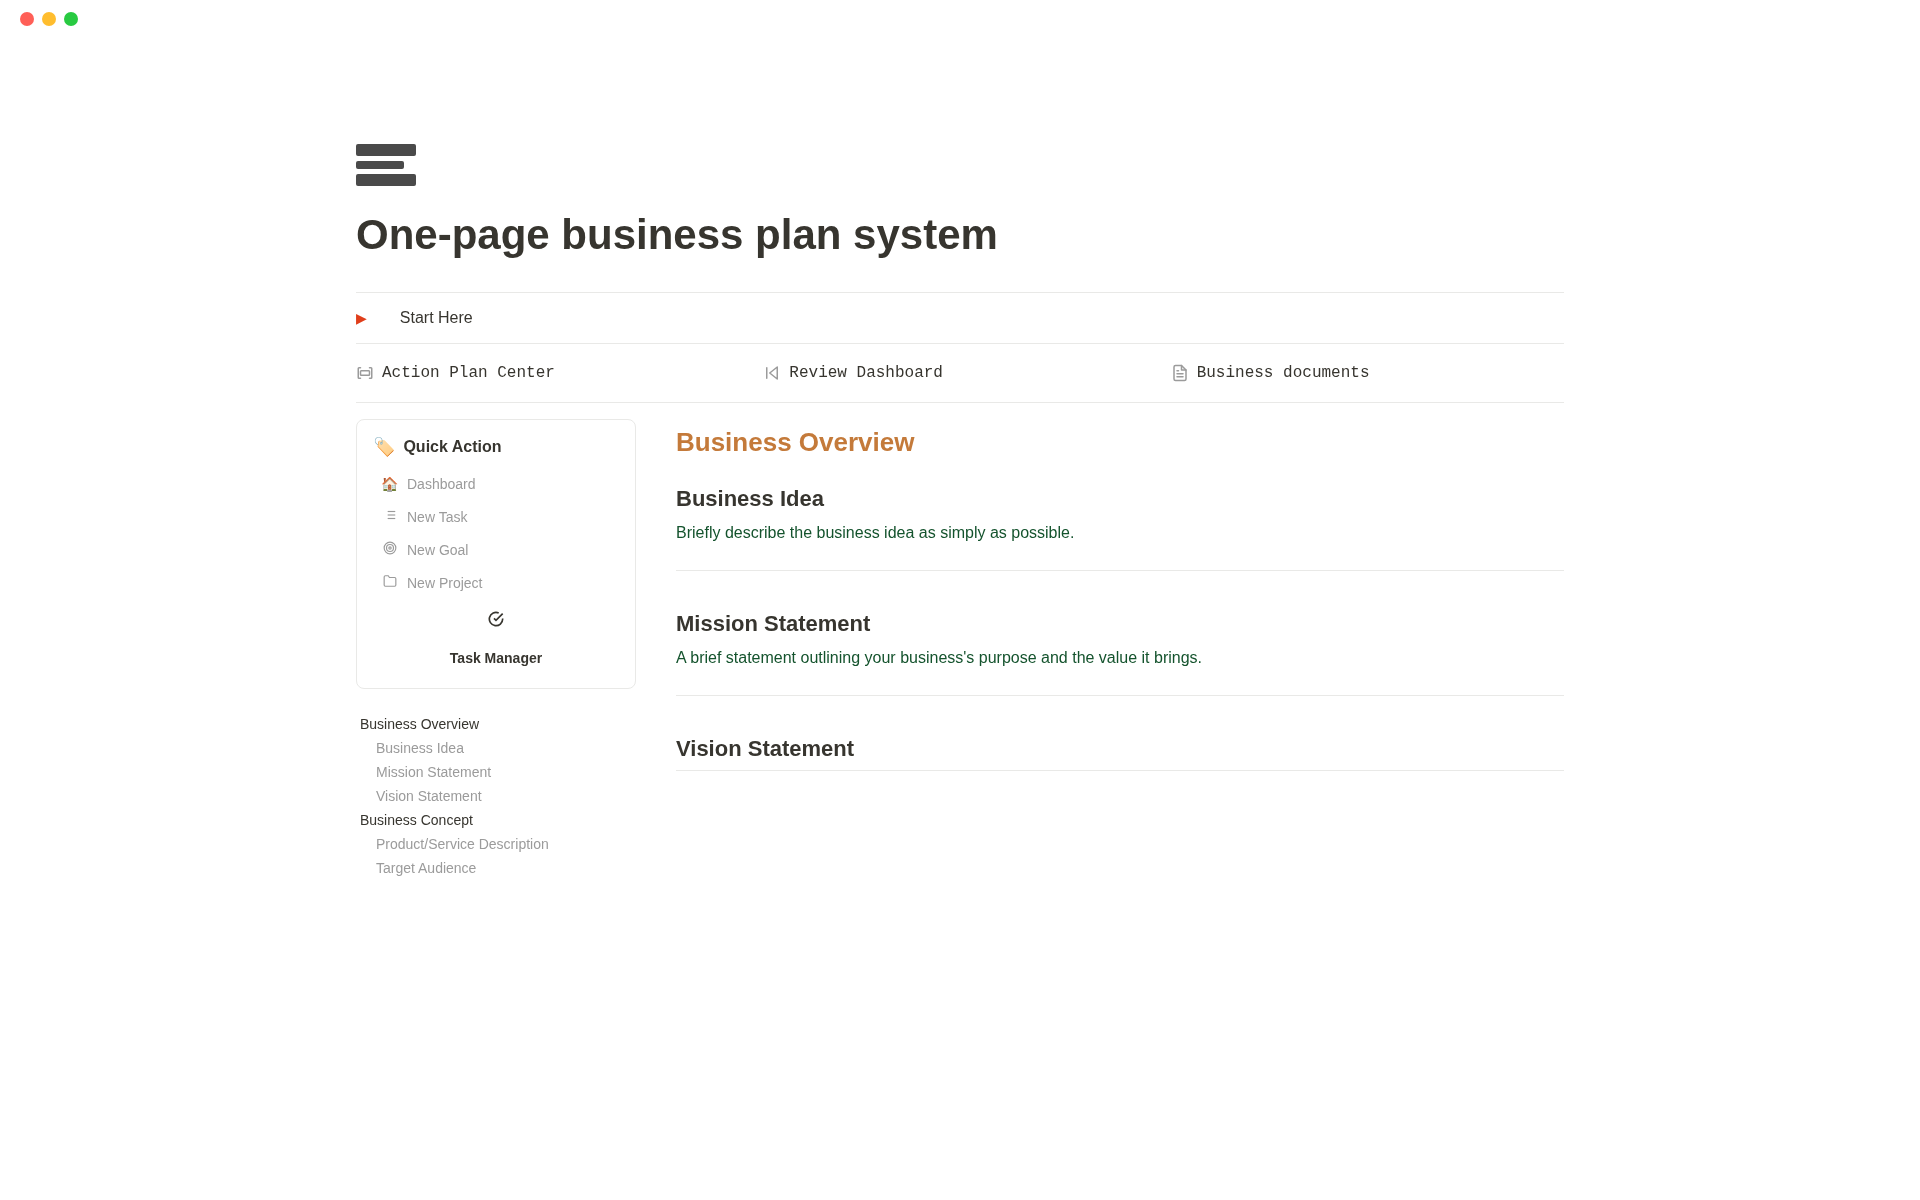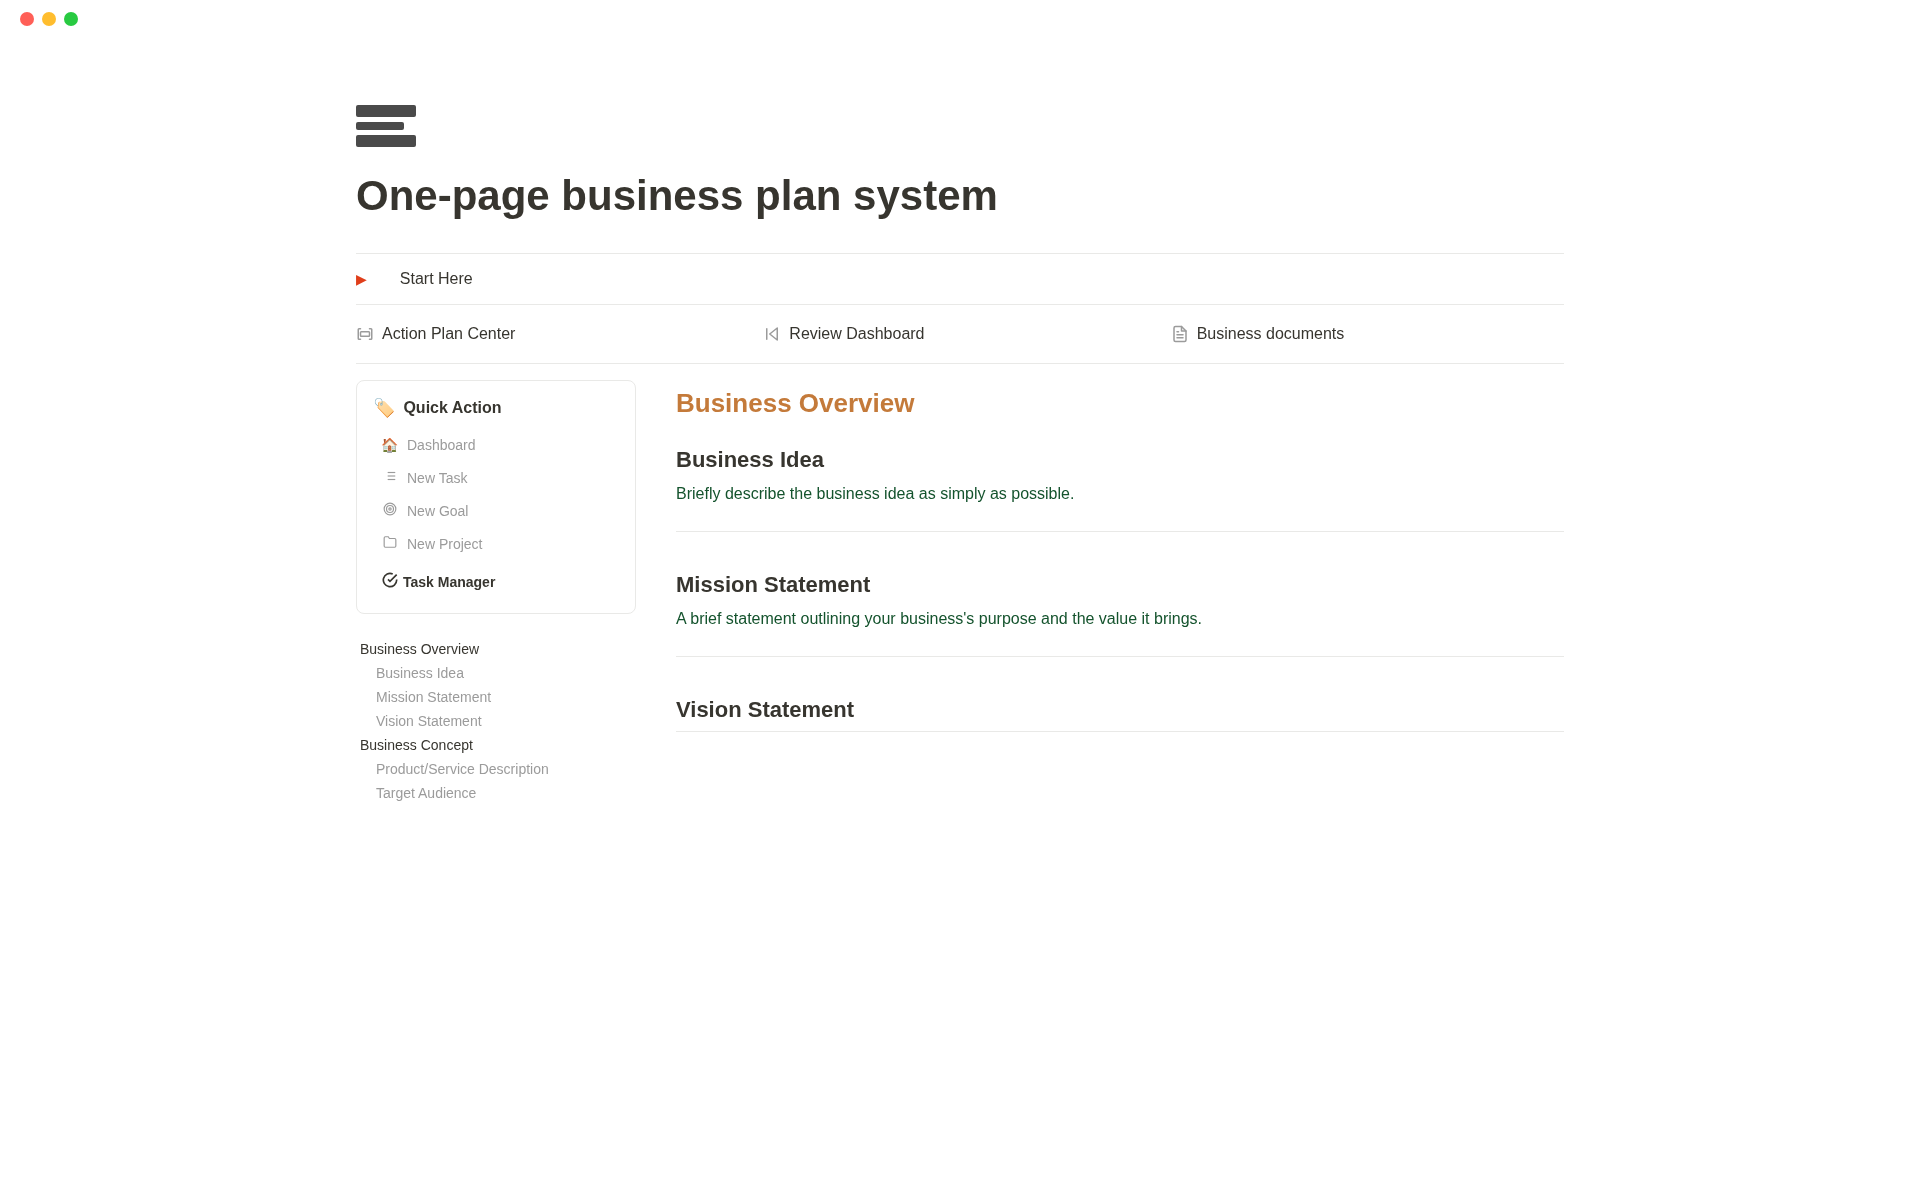--- a/index.html
+++ b/index.html
@@ -37,21 +37,21 @@
       border-radius: 50%;
       display: inline-block;
     }
 
     .tl-red { background: #ff5f57; }
     .tl-yellow { background: #ffbd2e; }
     .tl-green { background: #28ca41; }
 
     
     .main-content {
-      padding-top: 45px;
+      padding-top: 84px;
       max-width: 1400px;
       margin: 0 auto;
       padding-left: 96px;
       padding-right: 96px;
     }
 
     
     .page-icon {
       margin-top: 60px;
       margin-bottom: 24px;
@@ -108,20 +108,21 @@
       color: #37352f;
       margin-left: 25px;
     }
 
     
     .nav-links-row {
       display: flex;
       align-items: center;
       padding: 20px 0;
       gap: 14px;
+      font-family: Liberation Mono, monospace;
     }
 
     .nav-link {
       display: flex;
       align-items: center;
       gap: 8px;
       font-size: 16px;
       color: #37352f;
       cursor: pointer;
       flex: 1;
@@ -188,28 +189,29 @@
 
     .qa-item-icon {
       font-size: 14px;
       width: 18px;
       text-align: center;
     }
 
     .task-manager-item {
       display: flex;
       align-items: center;
-      gap: 4px;
+      gap: 20px;
       padding: 6px 8px;
       border-radius: 4px;
       cursor: pointer;
       color: #37352f;
       font-size: 14px;
       font-weight: 600;
       margin-top: 4px;
+      flex-direction: column;
     }
 
     
     .sidebar-nav {
       display: flex;
       flex-direction: column;
       gap: 2px;
     }
 
     .sidebar-nav-section {

